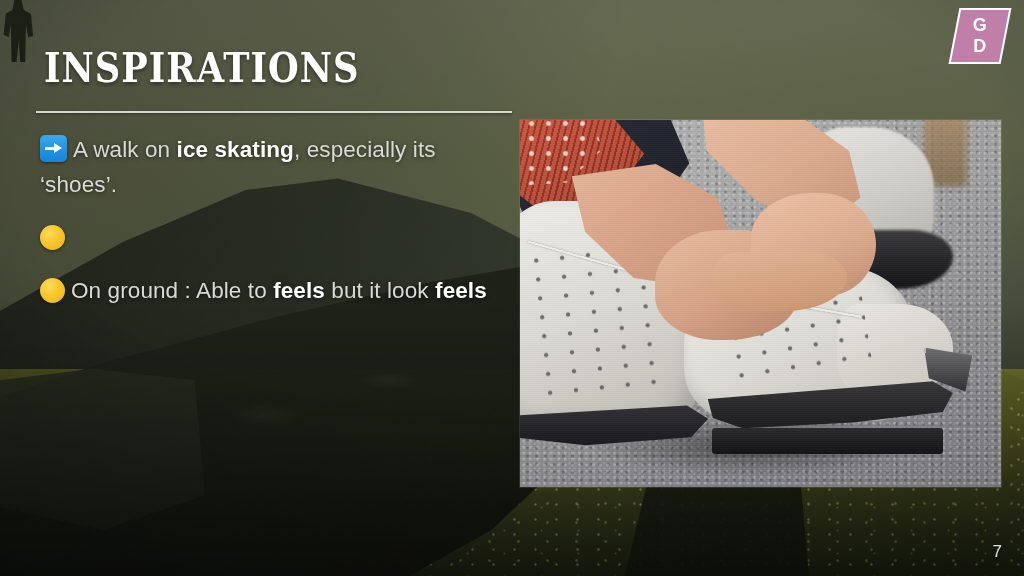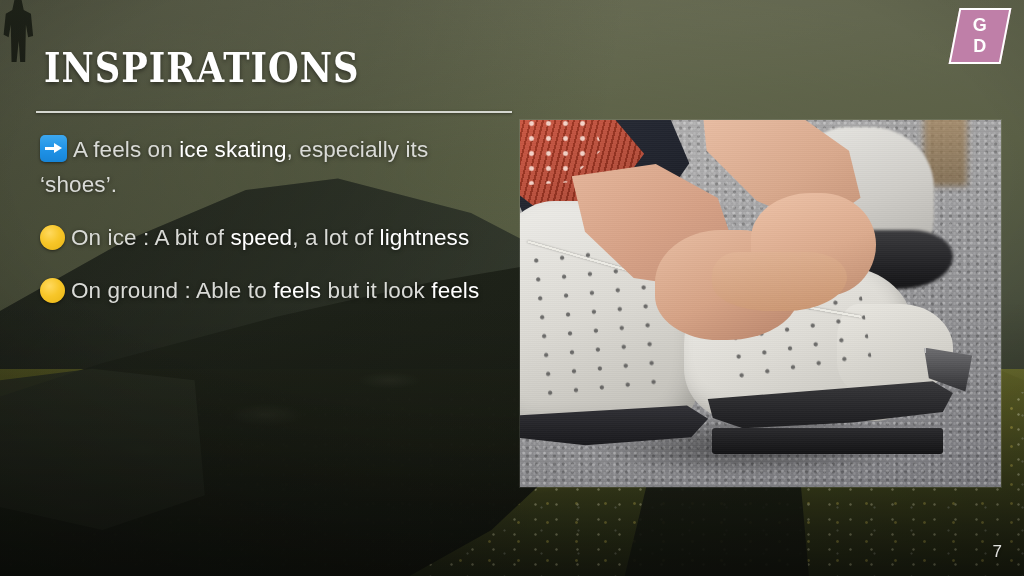--- a/index.html
+++ b/index.html
@@ -157,21 +157,21 @@
   .bullet {
     position: relative;
     color: #d9dad6;
     font-family: "Liberation Sans", sans-serif;
     font-size: 22.5px;
     line-height: 35px;
     letter-spacing: .1px;
     text-shadow: 0 1px 4px rgba(0,0,0,.55);
     margin-bottom: 18px;
   }
-  .bullet b { color: #ffffff; font-weight: normal; }
+  .bullet b { color: #ffffff; font-weight: bold; }
 
   
   .emoji {
     display: inline-block;
     vertical-align: -5px;
     margin-right: 6px;
     position: relative;
   }
   .emoji-arrow-right {
     width: 27px; height: 27px;
@@ -432,25 +432,25 @@
   <div class="bg-figure"></div>
   <div class="bg-layer bg-scrim"></div>
   <div class="bg-layer bg-vignette"></div>
 
   <div class="title">INSPIRATIONS</div>
   <div class="title-rule"></div>
 
   <div class="body">
 
     <div class="bullet">
-      <span class="emoji emoji-arrow-right"></span><span><span>A feels on </span><b>ice skating</b><span>, especially its ‘shoes’.</span></span>
+      <span class="emoji emoji-arrow-right"></span><span><span>A walk on </span><b>ice skating</b><span>, especially its ‘shoes’.</span></span>
     </div>
 
     <div class="bullet">
-      <span class="emoji emoji-yellow-circle"></span><span><span>On ice : A bit of </span><b>speed</b><span>, a lot of </span><b>lightness</b></span>
+      <span class="emoji emoji-yellow-circle"></span>
     </div>
 
     <div class="bullet">
       <span class="emoji emoji-yellow-circle"></span><span><span>On ground : Able to </span><b>feels</b><span> but it look </span><b>feels</b></span>
     </div>
 
   </div>
 
   <div class="photo">
     <div class="ph ph-ground"></div>

